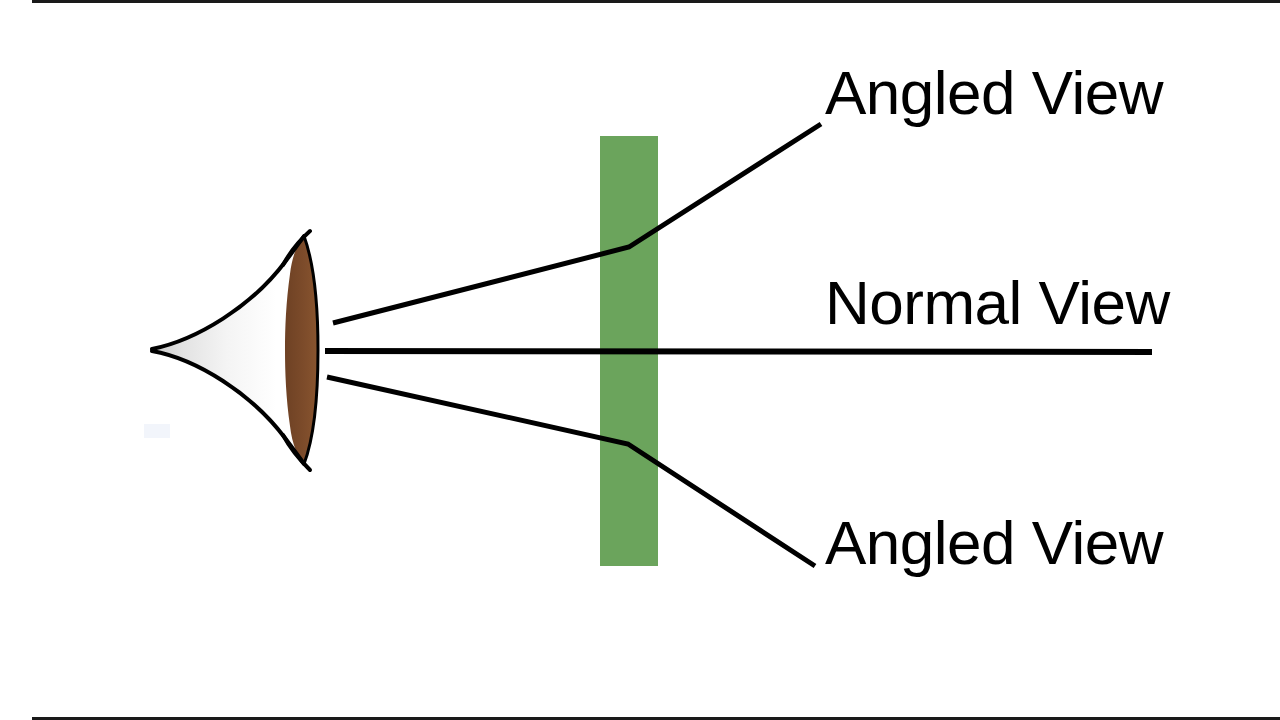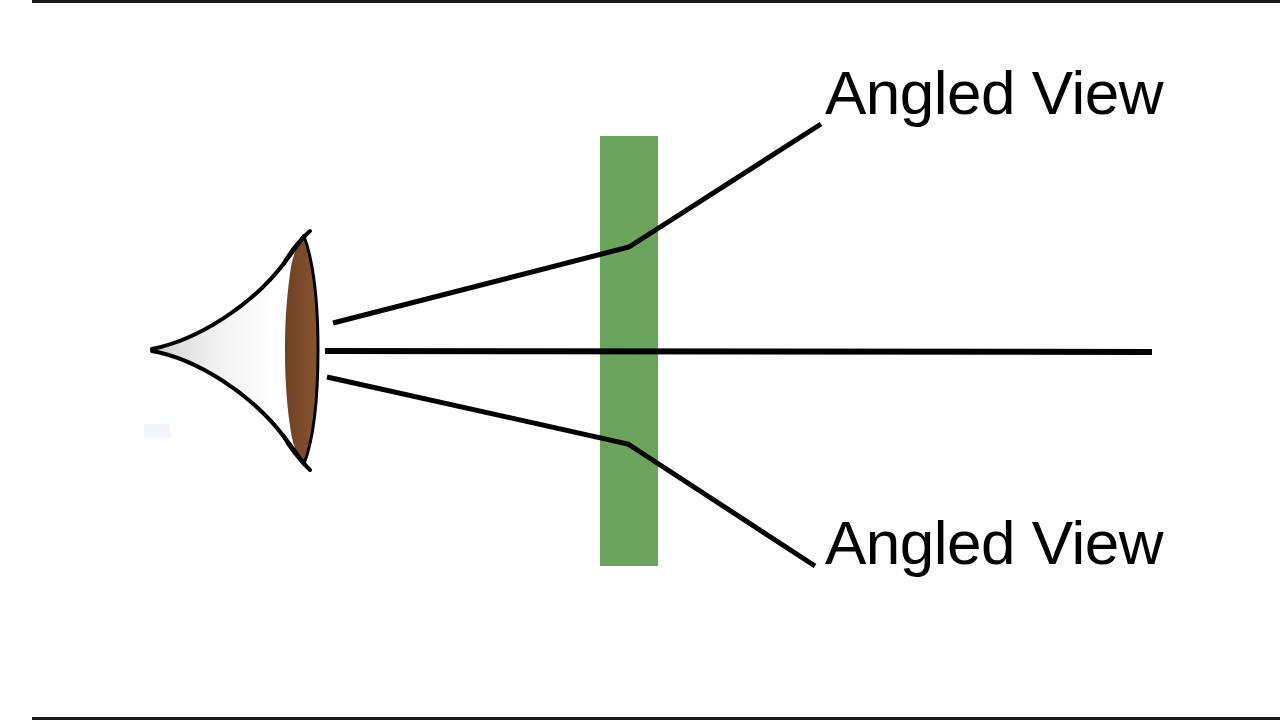--- a/index.html
+++ b/index.html
@@ -111,18 +111,19 @@
 
     <polyline points="301,323 597,247 789,124" fill="none" stroke="#000000" stroke-width="5" stroke-linejoin="miter" stroke-linecap="butt"></polyline>
 
     <line x1="293" y1="351" x2="1120" y2="352" stroke="#000000" stroke-width="6" stroke-linecap="butt"></line>
 
     <polyline points="295,377 596,444 783,566" fill="none" stroke="#000000" stroke-width="5" stroke-linejoin="miter" stroke-linecap="butt"></polyline>
   </svg>
 
   <div class="label" id="label-angled-top">Angled View</div>
 
+  <div class="label" id="label-normal">Normal View</div>
 
   <div class="label" id="label-angled-bottom">Angled View</div>
 
   <div class="edge-strip bottom"></div>
 
 </div>
 
 </body></html>

